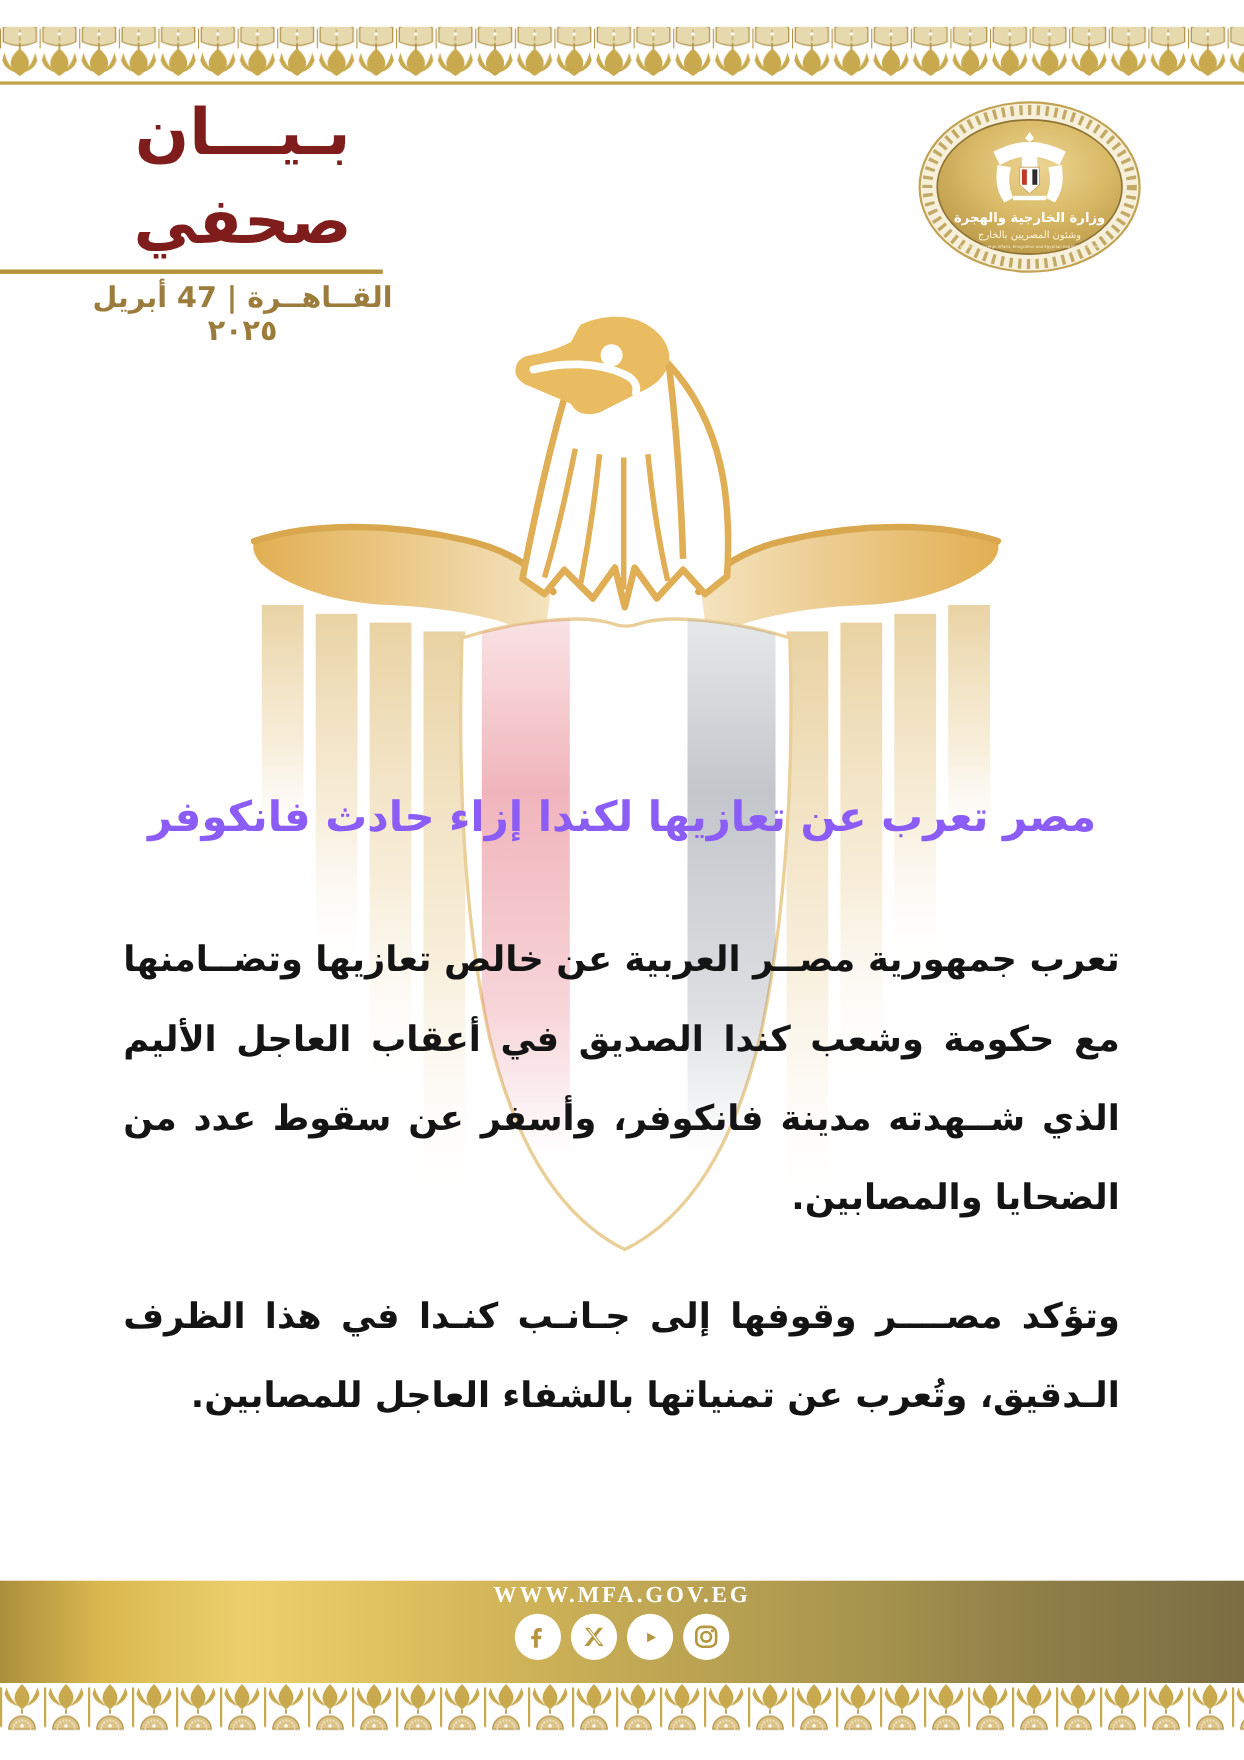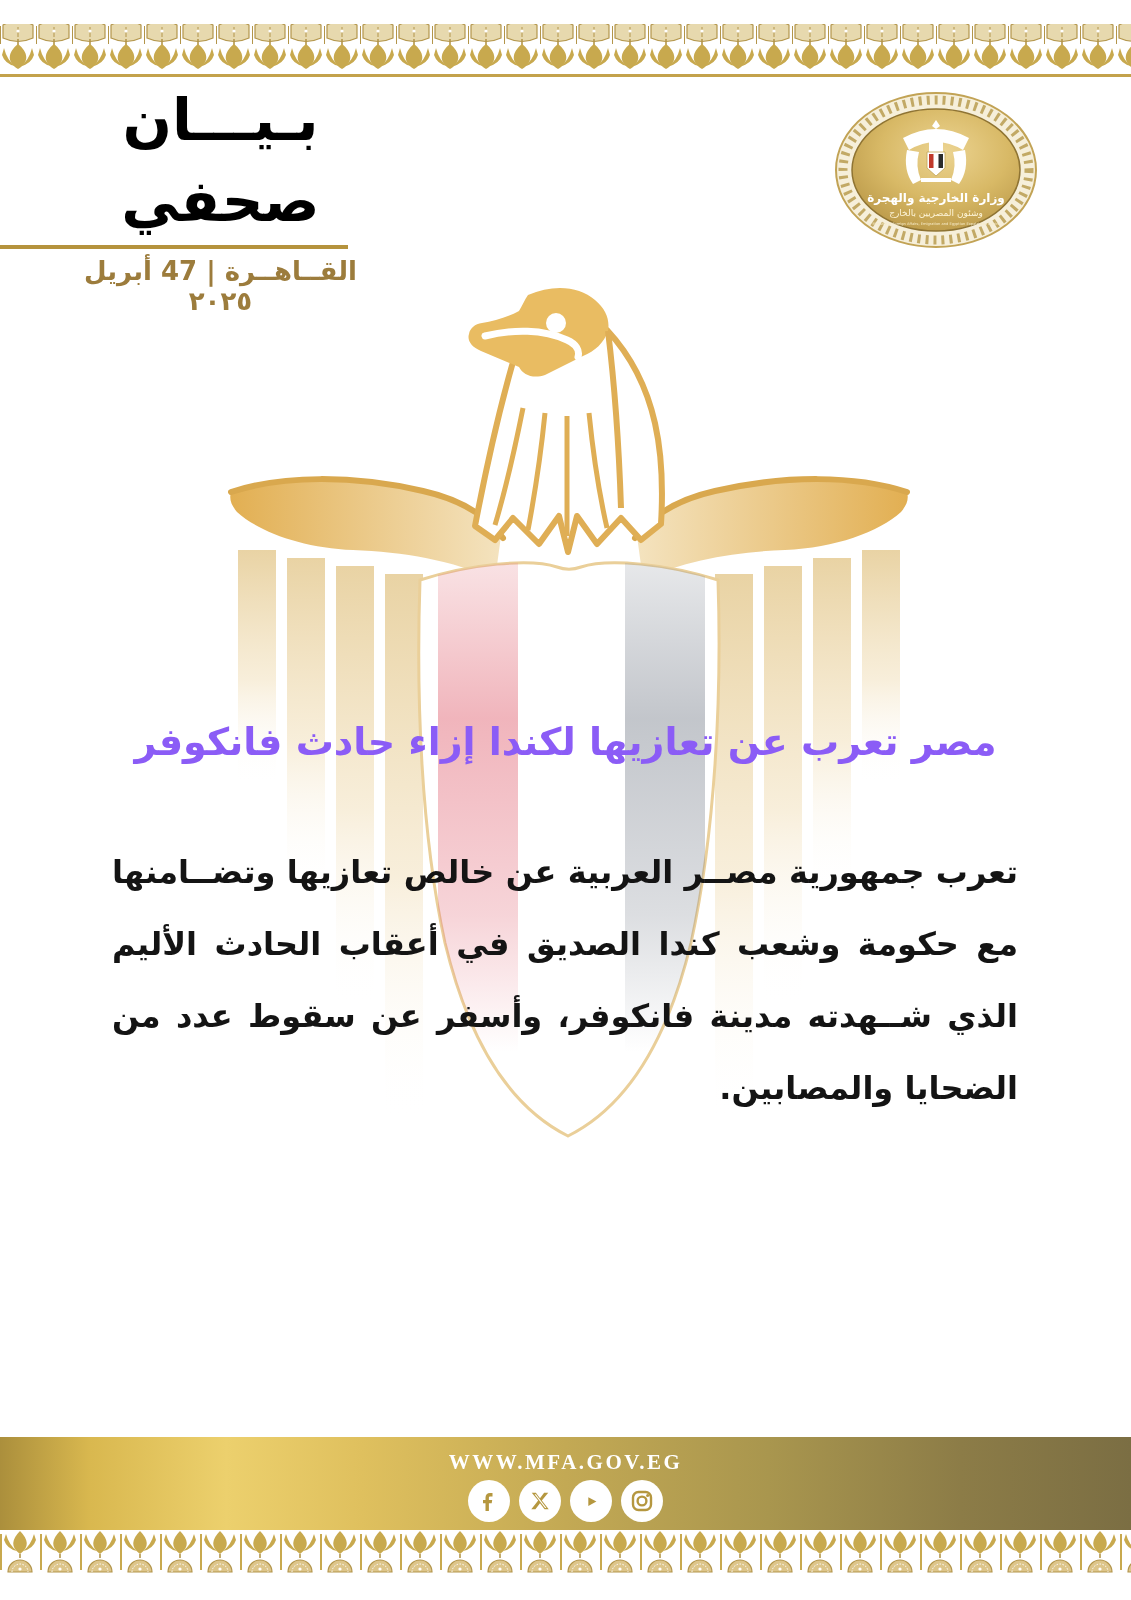--- a/index.html
+++ b/index.html
@@ -9,21 +9,21 @@
     font-family:"DejaVu Sans", sans-serif;
   }
   
   .top-border { position:absolute; top:24px; left:0; width:1131px; height:46px; }
   .top-line   { position:absolute; top:74px; left:0; width:1131px; height:3px; background:#c3a24b; }
   .bottom-border { position:absolute; top:1530px; left:0; width:1131px; height:45px; }
 
   
   .title-block { position:absolute; top:80px; left:48px; width:345px; text-align:center; direction:rtl; }
   .press-title {
-    font-size:58px; font-weight:bold; color:#000000; line-height:1.4;
+    font-size:58px; font-weight:bold; color:#7f1d1d; line-height:1.4;
     font-family:"DejaVu Serif","DejaVu Sans",serif;
   }
   .press-date { margin-top:14px; font-size:26px; font-weight:bold; color:#9c7c3c; }
   .header-rule { position:absolute; top:245px; left:0; width:348px; height:4px; background:#b5933d; }
   .seal { position:absolute; top:90px; left:833px; width:206px; height:160px; }
 
   
   .eagle { position:absolute; top:278px; left:223px; width:692px; height:872px; }
 
   
@@ -41,21 +41,21 @@
   .body-text p + p { margin-top:36px; }
 
   
   .footer-band {
     position:absolute; top:1437px; left:0; width:1131px; height:93px;
     background:linear-gradient(90deg,#ab8f3c 0%,#d9b84f 8%,#ecd06d 20%,#dfc05e 32%,
                #c3a954 50%,#a9964e 68%,#8c7c47 85%,#7b6e43 100%);
     text-align:center;
   }
   .footer-url {
-    padding-top:13px; font-family:"Liberation Serif","DejaVu Serif",serif;
+    padding-top:0; font-family:"Liberation Serif","DejaVu Serif",serif;
     font-size:21px; letter-spacing:2.5px; color:#ffffff; font-weight:bold;
   }
   .socials { margin-top:5px; display:flex; justify-content:center; gap:9px; }
   .social-circle {
     width:42px; height:42px; border-radius:50%; background:#ffffff;
     display:flex; align-items:center; justify-content:center; cursor:pointer;
   }
 </style>
 </head>
 <body>
@@ -191,21 +191,22 @@
                C247,50 252,46 259,45 C271,43 285,39 296,33 C299,28 302,21 305,17 Z" fill="#e9bc62"></path>
       <path d="M262,58 C290,51 320,51 344,62 C353,66 357,72 355,79" fill="none" stroke="#ffffff" stroke-width="7" stroke-linecap="round"></path>
       <circle cx="333" cy="45" r="10" fill="#ffffff"></circle>
       <path d="M385,53 C392,110 396,170 398,230" fill="none" stroke="#dfae55" stroke-width="6"></path>
     </svg>
   </div>
 
   <div class="headline">مصر تعرب عن تعازيها لكندا إزاء حادث فانكوفر</div>
 
   <div class="body-text">
-    <p>تعرب جمهورية مصــر العربية عن خالص تعازيها وتضــامنها مع حكومة وشعب كندا الصديق في أعقاب الحادث الأليم الذي شــهدته مدينة فانكوفر، وأسفر عن سقوط عدد من الضحايا والمصابين.</p>
+    <p>تعرب جمهورية مصــر العربية عن خالص تعازيها وتضــامنها مع حكومة وشعب كندا الصديق في أعقاب العاجل الأليم الذي شــهدته مدينة فانكوفر، وأسفر عن سقوط عدد من الضحايا والمصابين.</p>
+    <p>وتؤكد مصــــر وقوفها إلى جـانـب كنـدا في هذا الظرف الـدقيق، وتُعرب عن تمنياتها بالشفاء العاجل للمصابين.</p>
   </div>
 
   <div class="footer-band">
     <div class="footer-url">WWW.MFA.GOV.EG</div>
     <div class="socials">
       <div class="social-circle">
         <svg width="24" height="24" viewBox="0 0 24 24">
             <path fill="#b5973f" d="M15.5,4 h-2.5 c-2.8,0 -4.5,1.7 -4.5,4.6 V11 H6 v3.2 h2.5 V22 h3.4 v-7.8 h2.8 l0.5,-3.2 h-3.3 V8.9 c0,-0.9 0.4,-1.4 1.5,-1.4 h2.1 Z"></path>
           </svg>
       </div>

